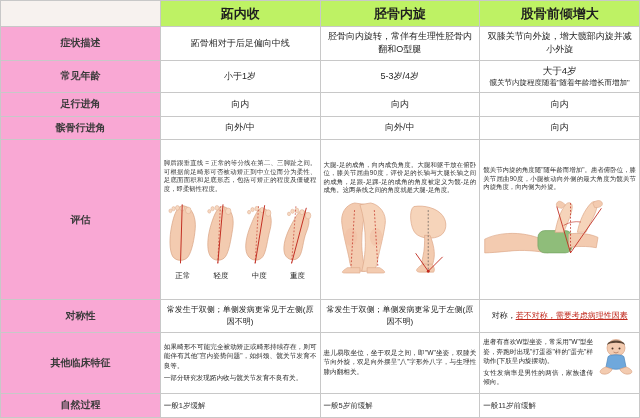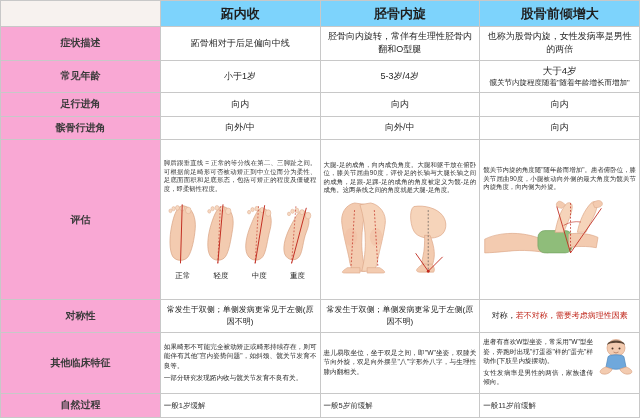--- a/index.html
+++ b/index.html
@@ -25,35 +25,35 @@
     width:58px;
     background:#f9a8d4;
     text-align:center;
     font-size:10px;
     font-weight:bold;
     color:#3a3a3a;
     line-height:1.25;
   }
   .corner{background:#f7f2ef;}
   thead th{
-    background:#7dd3fc;
+    background:#bef264;
     font-size:13px;
     font-weight:bold;
     color:#1f1f1f;
     height:26px;
     text-align:center;
   }
   .cell{
     text-align:center;
     font-size:9px;
     color:#262626;
     line-height:1.45;
   }
   .cell.small{font-size:8px;}
-  .red{color:#c0281c;}
+  .red{color:#c0281c;text-decoration:underline;}
   .tiny{font-size:7.5px;line-height:1.4;}
 
   
   .assess{
     padding:3px 4px;
     vertical-align:top;
     text-align:left;
     margin-left:12px;
   }
   .assess .note{
@@ -93,21 +93,21 @@
       <th>胫骨内旋</th>
       <th>股骨前倾增大</th>
     </tr>
   </thead>
   <tbody>
 
     <tr style="height:30px;">
       <td class="rowlabel">症状描述</td>
       <td class="cell">跖骨相对于后足偏向中线</td>
       <td class="cell">胫骨向内旋转，常伴有生理性胫骨内翻和O型腿</td>
-      <td class="cell">也称为股骨内旋，女性发病率是男性的两倍</td>
+      <td class="cell">双膝关节向外旋，增大髋部内旋并减小外旋</td>
     </tr>
 
     <tr style="height:28px;">
       <td class="rowlabel">常见年龄</td>
       <td class="cell">小于1岁</td>
       <td class="cell">5-3岁/4岁</td>
       <td class="cell age-cell">
         <div class="age-big">大于4岁</div>
         <div class="tiny">髋关节内旋程度随着"随着年龄增长而增加"</div>
       </td>

